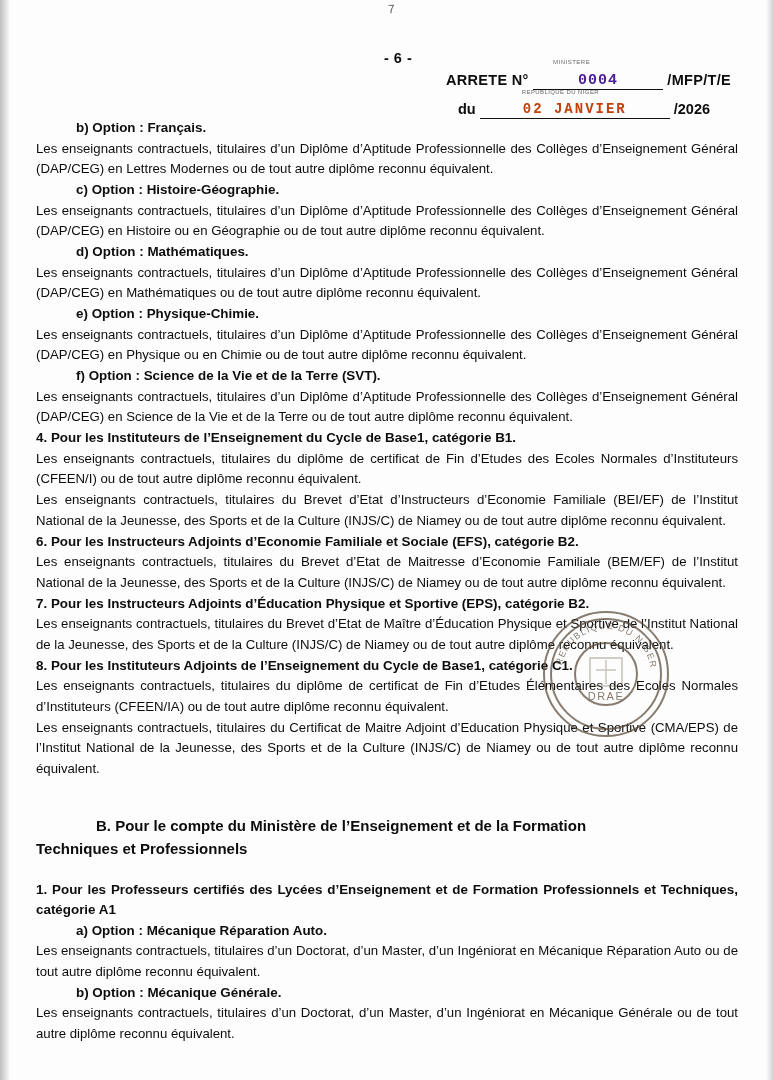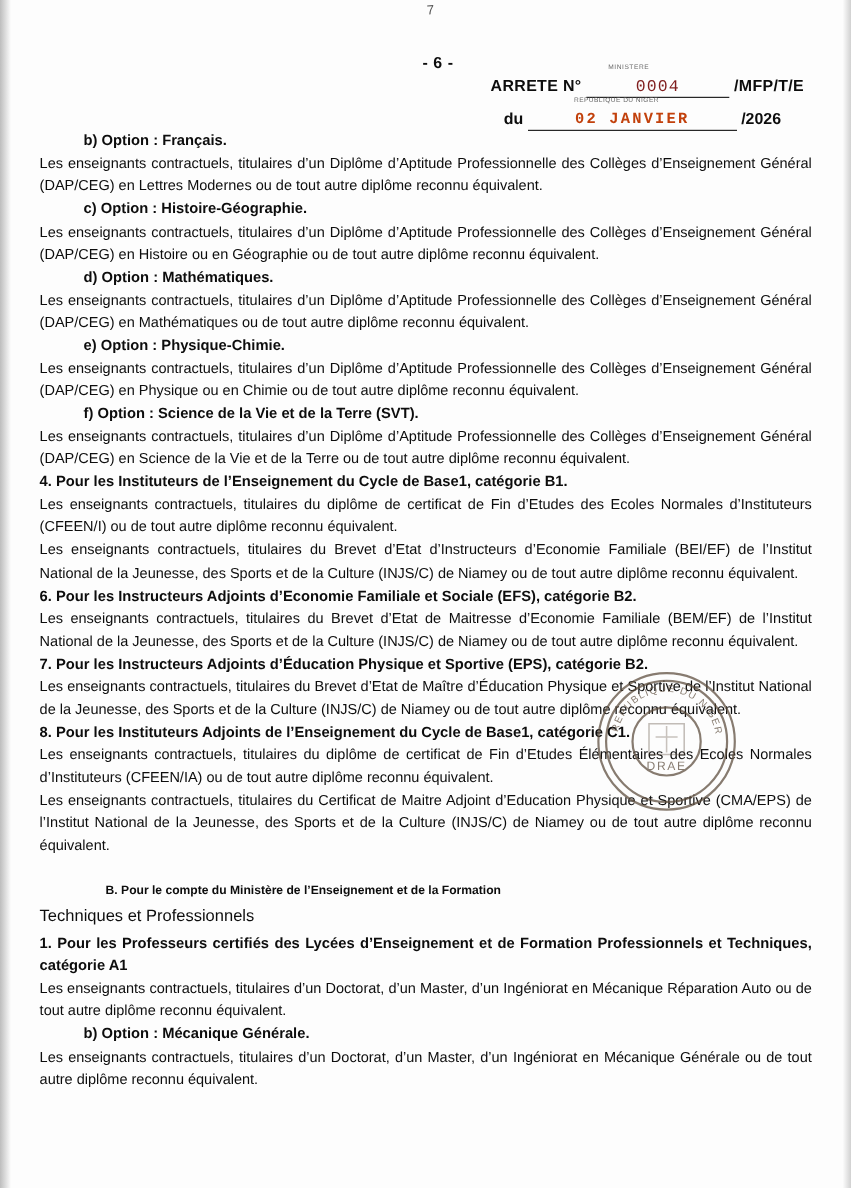--- a/index.html
+++ b/index.html
@@ -73,24 +73,24 @@
   }
   .arrete-num {
     display: inline-block;
     position: relative;
     width: 130px;
     vertical-align: bottom;
     text-align: center;
   }
   .arrete-num .stamp-num {
     font-family: "Liberation Mono", monospace;
-    font-weight: normal;
+    font-weight: bold;
     font-size: 15px;
     letter-spacing: 1px;
-    color: #7f1d1d;
+    color: #4c1d95;
     position: relative;
     top: 1px;
   }
   .arrete-num .stamp-sub {
     position: absolute;
     top: -11px;
     left: 20px;
     font-size: 6px;
     letter-spacing: 0.5px;
     color: #6a6a6a;
@@ -157,30 +157,30 @@
     margin-bottom: 0;
     font-size: 13.4px;
   }
   .num-head {
     font-weight: bold;
     font-size: 13.4px;
     margin-bottom: 0;
   }
   .section-head {
     font-weight: bold;
-    font-size: 11px;
-    line-height: 22px;
-    margin-top: 20px;
-    text-indent: 60px;
-  }
-  .section-head2 {
-    font-weight: normal;
     font-size: 15px;
     line-height: 22px;
-    margin-bottom: 4px;
+    margin-top: 36px;
+    text-indent: 60px;
+  }
+  .section-head2 {
+    font-weight: bold;
+    font-size: 15px;
+    line-height: 22px;
+    margin-bottom: 20px;
   }
   
   .stamp {
     position: absolute;
     left: 540px;
     top: 608px;
     width: 132px;
     height: 132px;
     z-index: 4;
     pointer-events: none;
@@ -238,20 +238,21 @@
         <p class="num-head">6. Pour les Instructeurs Adjoints d’Economie Familiale et Sociale (EFS), catégorie B2.</p>
         <p class="para">Les enseignants contractuels, titulaires du Brevet d’Etat de Maitresse d’Economie Familiale (BEM/EF) de l’Institut National de la Jeunesse, des Sports et de la Culture (INJS/C) de Niamey ou de tout autre diplôme reconnu équivalent.</p>
         <p class="num-head">7. Pour les Instructeurs Adjoints d’Éducation Physique et Sportive (EPS), catégorie B2.</p>
         <p class="para">Les enseignants contractuels, titulaires du Brevet d’Etat de Maître d’Éducation Physique et Sportive de l’Institut National de la Jeunesse, des Sports et de la Culture (INJS/C) de Niamey ou de tout autre diplôme reconnu équivalent.</p>
         <p class="num-head">8. Pour les Instituteurs Adjoints de l’Enseignement du Cycle de Base1, catégorie C1.</p>
         <p class="para">Les enseignants contractuels, titulaires du diplôme de certificat de Fin d’Etudes Élémentaires des Ecoles Normales d’Instituteurs (CFEEN/IA) ou de tout autre diplôme reconnu équivalent.</p>
         <p class="para">Les enseignants contractuels, titulaires du Certificat de Maitre Adjoint d’Education Physique et Sportive (CMA/EPS) de l’Institut National de la Jeunesse, des Sports et de la Culture (INJS/C) de Niamey ou de tout autre diplôme reconnu équivalent.</p>
         <p class="section-head">B. Pour le compte du Ministère de l’Enseignement et de la Formation</p>
         <p class="section-head2">Techniques et Professionnels</p>
         <p class="num-head">1. Pour les Professeurs certifiés des Lycées d’Enseignement et de Formation Professionnels et Techniques, catégorie A1</p>
+        <p class="sub-head">a) Option : Mécanique Réparation Auto.</p>
         <p class="para">Les enseignants contractuels, titulaires d’un Doctorat, d’un Master, d’un Ingéniorat en Mécanique Réparation Auto ou de tout autre diplôme reconnu équivalent.</p>
         <p class="sub-head">b) Option : Mécanique Générale.</p>
         <p class="para">Les enseignants contractuels, titulaires d’un Doctorat, d’un Master, d’un Ingéniorat en Mécanique Générale ou de tout autre diplôme reconnu équivalent.</p>
       </div>
   </div>
 
   <div class="stamp">
     <svg width="132" height="132" viewBox="0 0 132 132">
       <g fill="none" stroke="#5a4a3a" stroke-width="2">
         <circle cx="66" cy="66" r="62"></circle>

